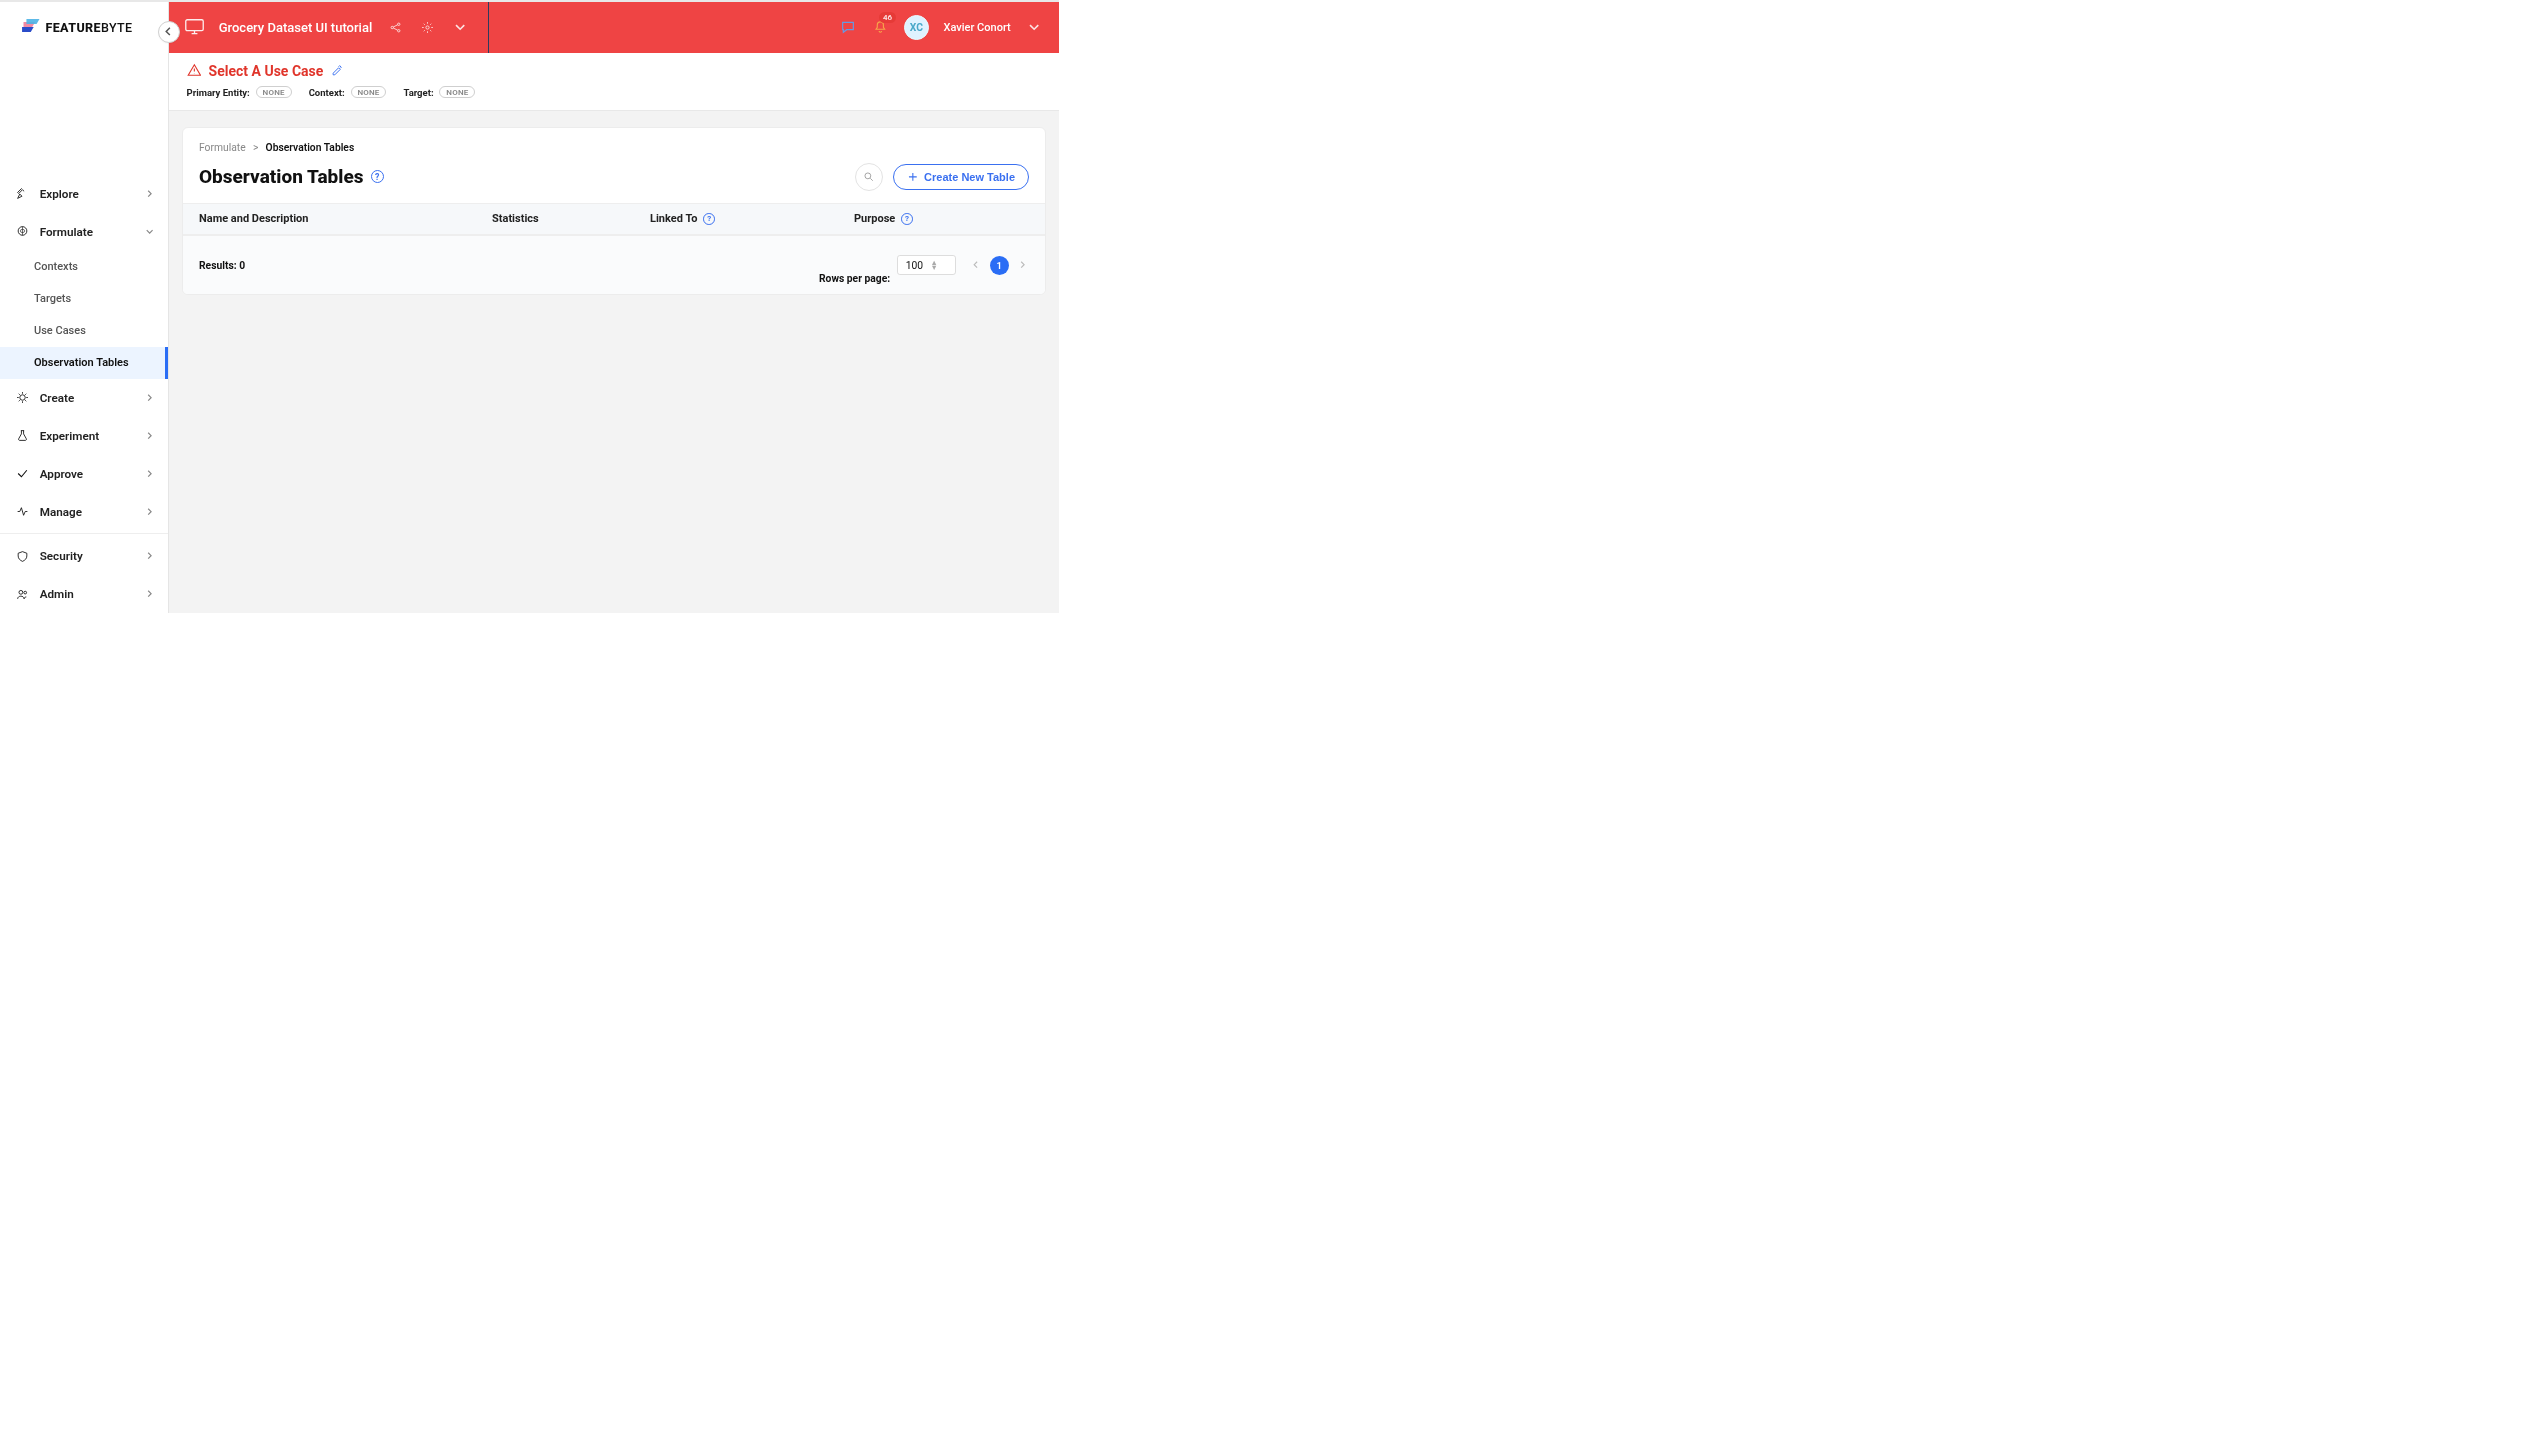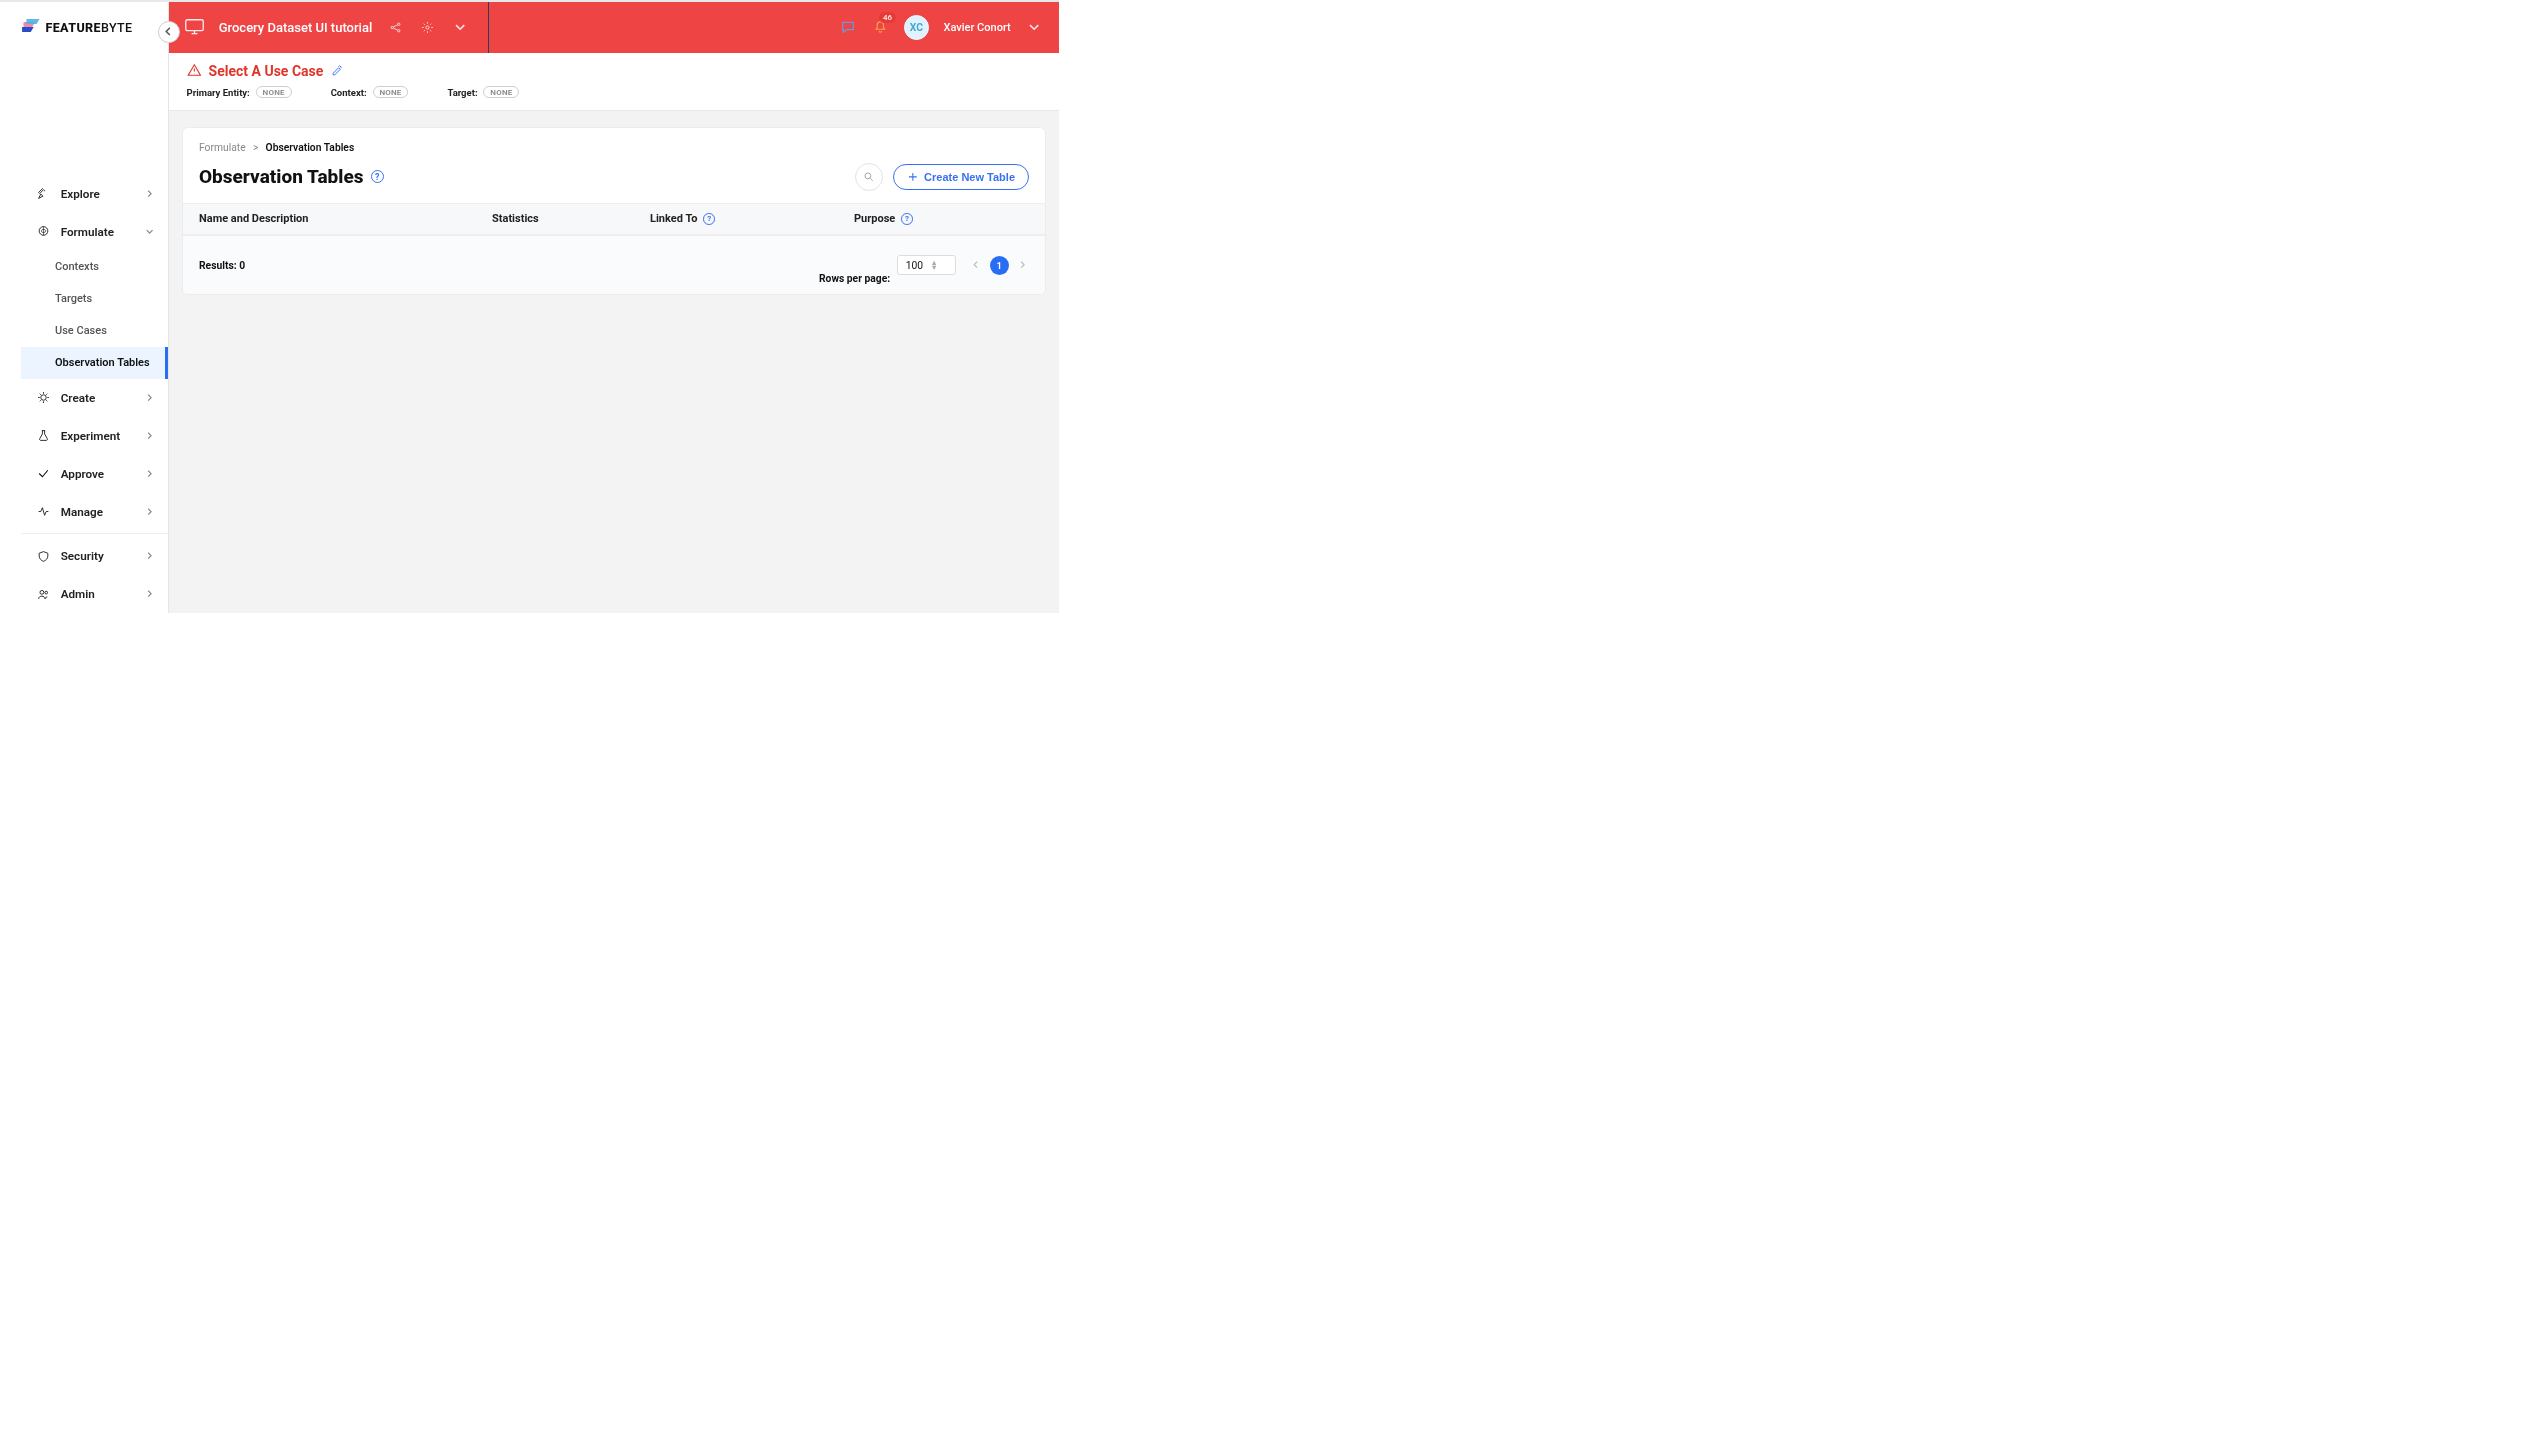--- a/index.html
+++ b/index.html
@@ -41,21 +41,21 @@
     position: absolute;
     top: 19px; right: -11.7px;
     width: 22px; height: 22px;
     border-radius: 50%;
     border: 0.7px solid #d0d0d0;
     background: #fff;
     display: flex; align-items: center; justify-content: center;
     cursor: pointer;
     box-shadow: 0 0.7px 1.5px rgba(0,0,0,.04);
   }
-  .sidebar-nav { padding-top: 81px; padding-left: 21px; }
+  .sidebar-nav { padding-top: 81px; }
   .nav-item, .sub-item {
     display: flex; align-items: center;
     height: 38px;
     padding: 0 14.7px;
     font-size: 11.7px;
     font-weight: 600;
     cursor: pointer;
     color: #222;
     gap: 10.3px;
   }
@@ -123,21 +123,21 @@
     border-bottom: 0.7px solid #e8e8e8;
     padding: 10.3px 17.6px 11.7px 17.6px;
   }
   .usecase-title {
     display: flex; align-items: center; gap: 7.3px;
     color: #e0352b; font-size: 14px; font-weight: 700;
   }
   .usecase-title .edit { color:#3a70f0; cursor:pointer; }
   .usecase-meta {
     margin-top: 7.3px;
-    display: flex; gap: 39px; font-size: 9.5px;
+    display: flex; gap: 17px; font-size: 9.5px;
   }
   .meta-item { display: flex; align-items: center; gap: 5.9px; }
   .meta-label { font-weight: 700; color: #222; }
   .chip {
     border: 0.7px solid #cfcfcf; color: #888;
     font-size: 8px; font-weight: 600; padding: 0.7px 5.9px; border-radius: 7.3px;
     letter-spacing: 0.2px;
   }
 
   

